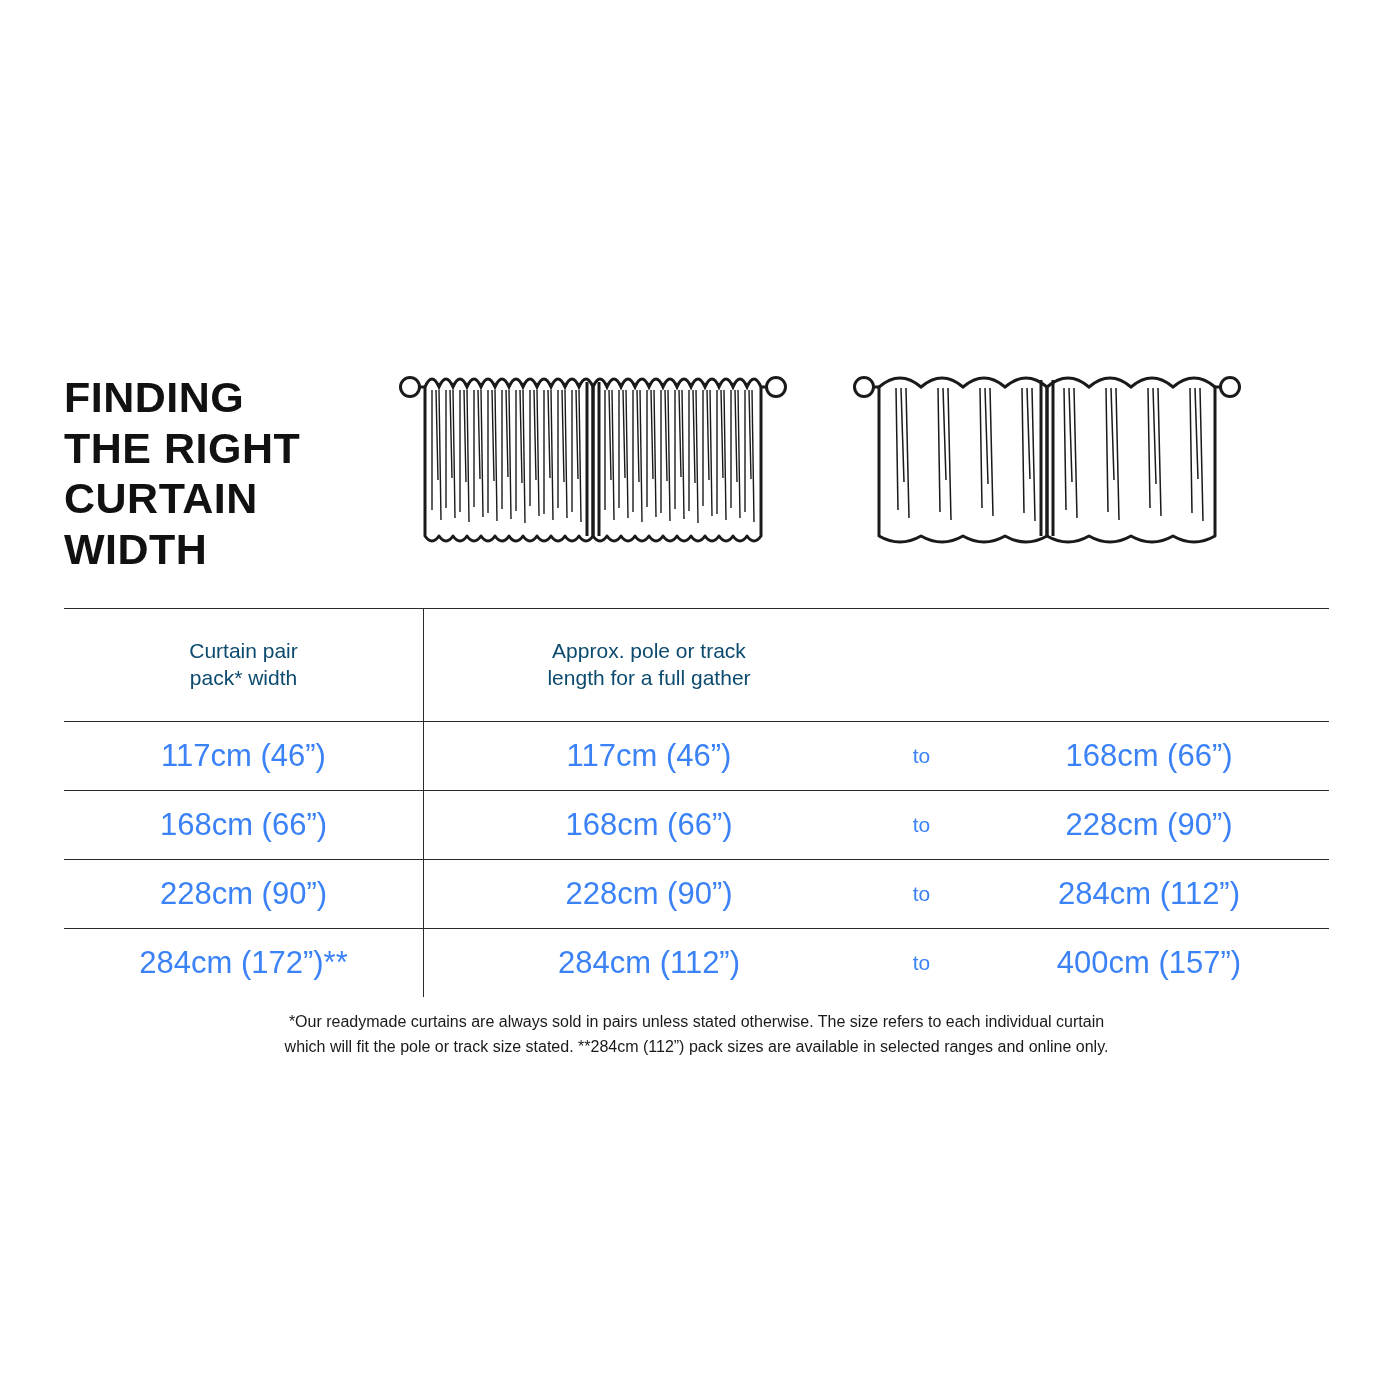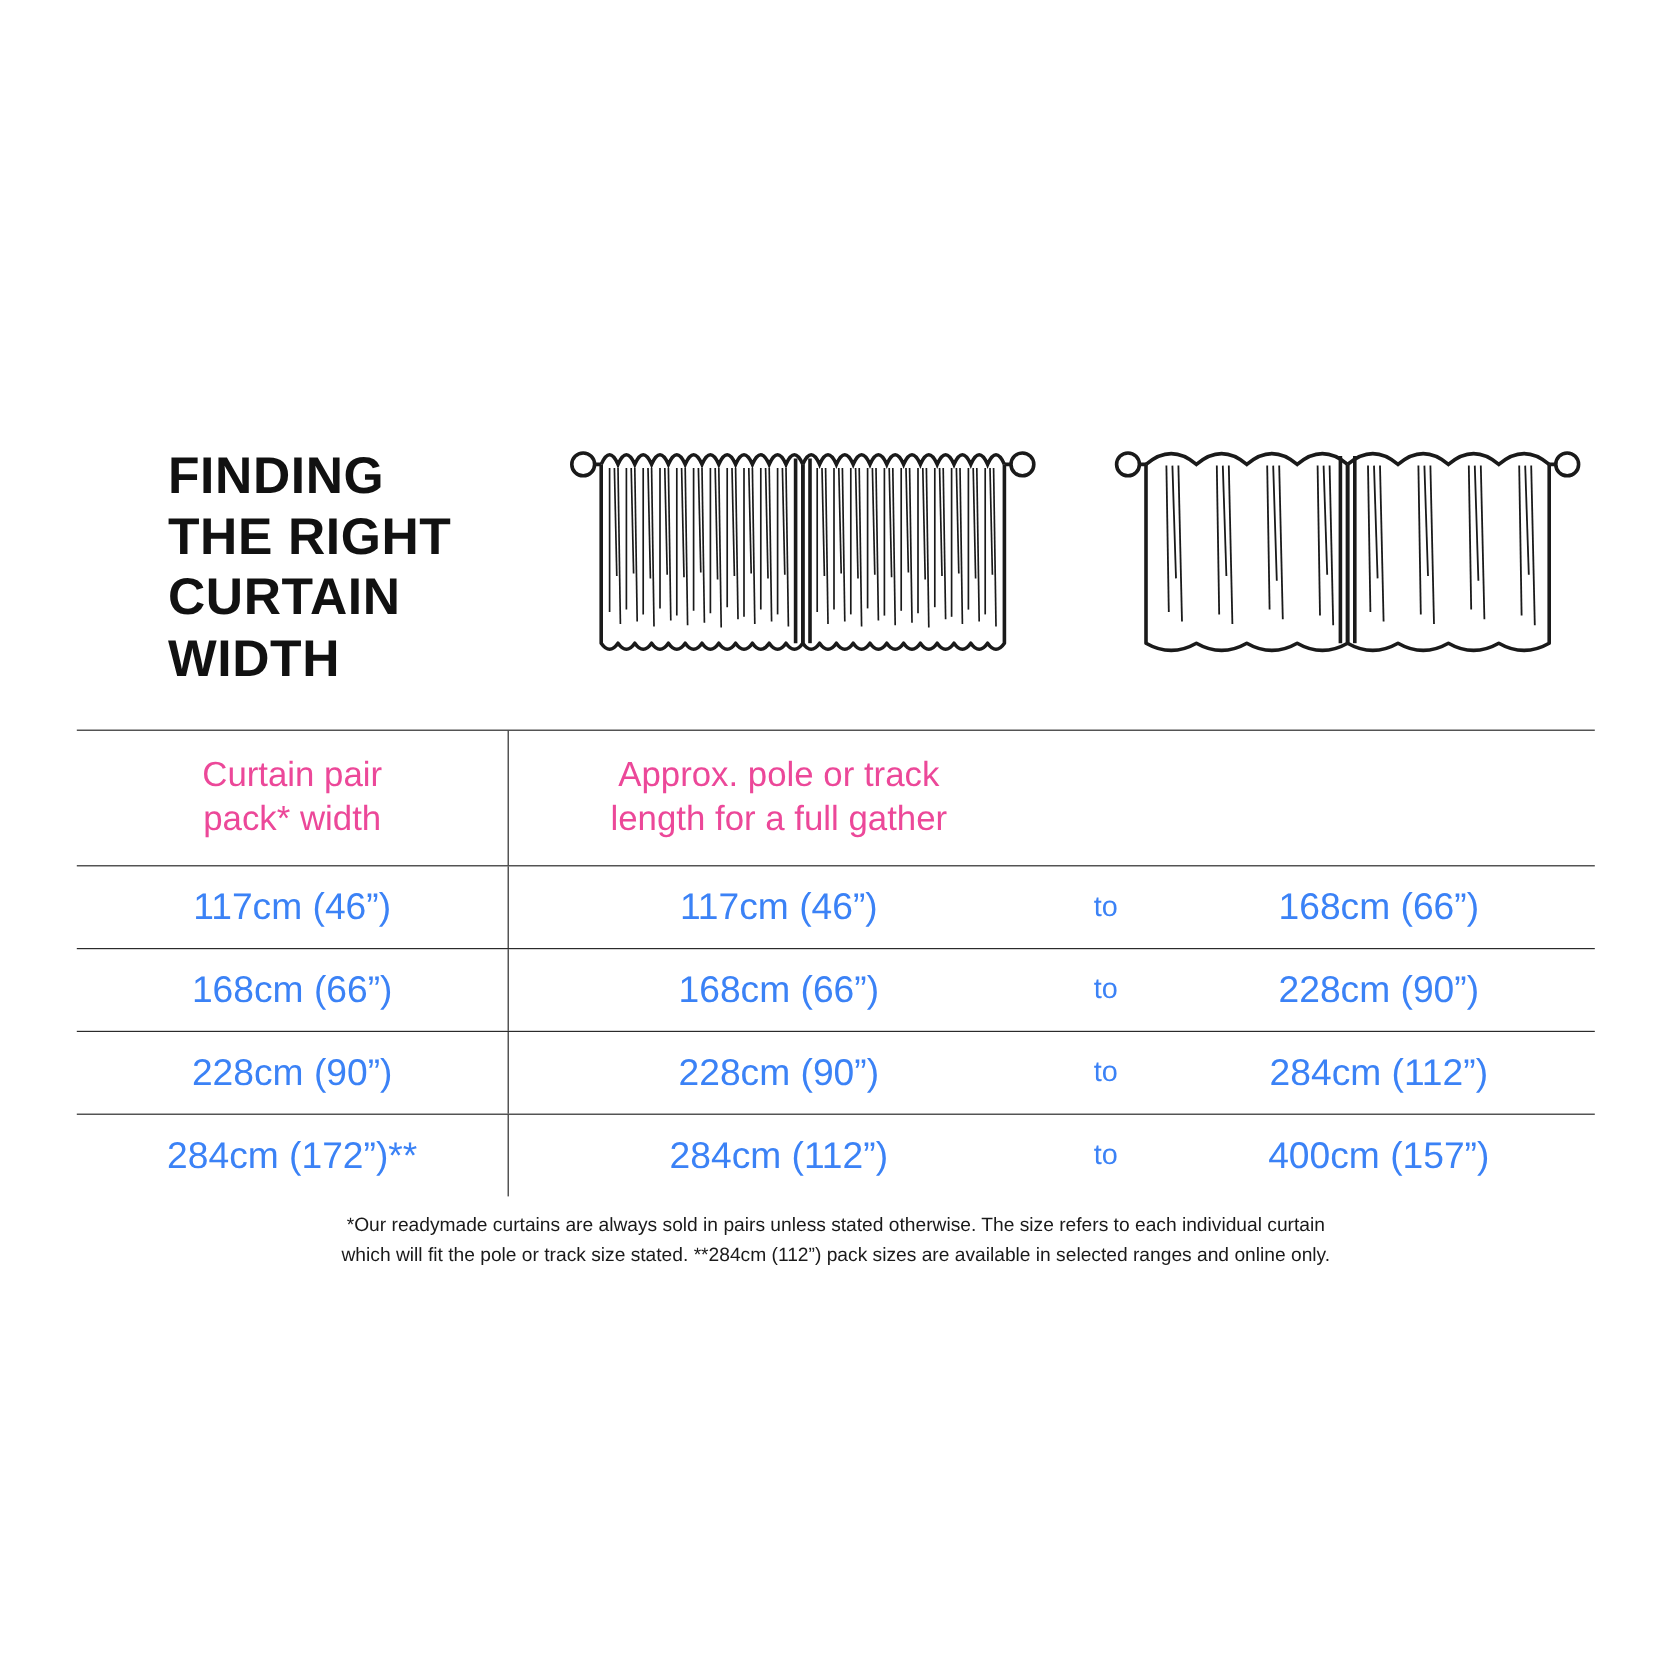--- a/index.html
+++ b/index.html
@@ -35,21 +35,20 @@
 
   .title {
     width: 300px;
     padding-top: 12px;
     font-size: 43px;
     line-height: 1.18;
     font-weight: 700;
     letter-spacing: 0.5px;
     color: #111;
     white-space: pre-line;
-    margin-left: 76px;
   }
 
   .illustrations {
     flex: 1;
     display: flex;
     align-items: flex-start;
     justify-content: flex-start;
     gap: 64px;
     padding-left: 34px;
   }
@@ -92,35 +91,35 @@
   }
   .colto {
     width: 95px;
   }
   .col3 {
     width: 360px;
   }
 
   .header .cell {
     height: 112px;
-    font-size: 29px;
+    font-size: 21px;
     line-height: 1.28;
     font-weight: 400;
-    color: #ec4899;
+    color: #0c4a6e;
     white-space: pre-line;
   }
 
   .data .cell {
     height: 68px;
     font-size: 31px;
     font-weight: 400;
     color: #3b82f6;
   }
   .data .colto {
-    font-size: 24px;
+    font-size: 21px;
   }
 
   .last-row {
     border-bottom: none;
   }
 
   .footnote {
     position: absolute;
     left: 64px;
     top: 1010px;

